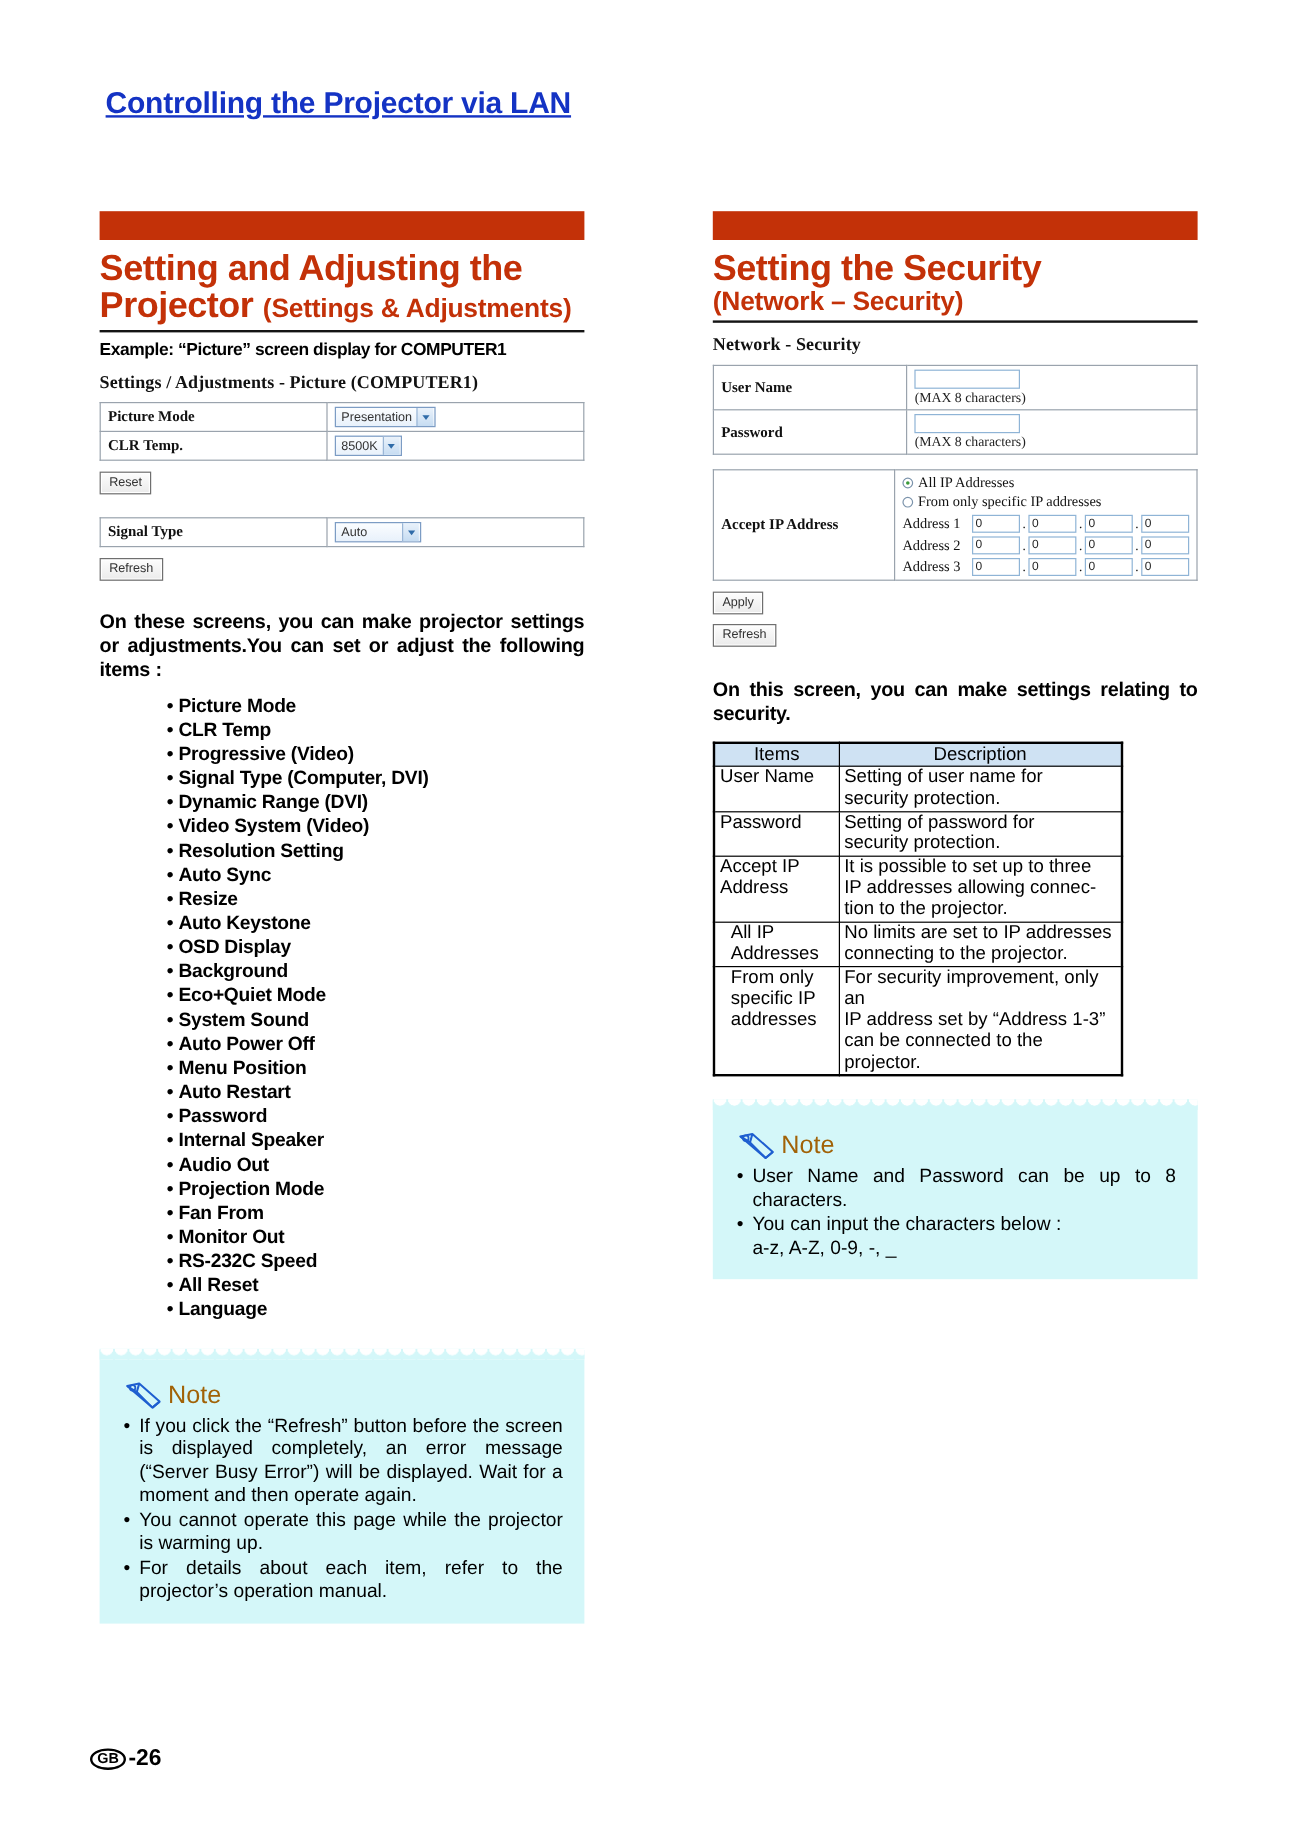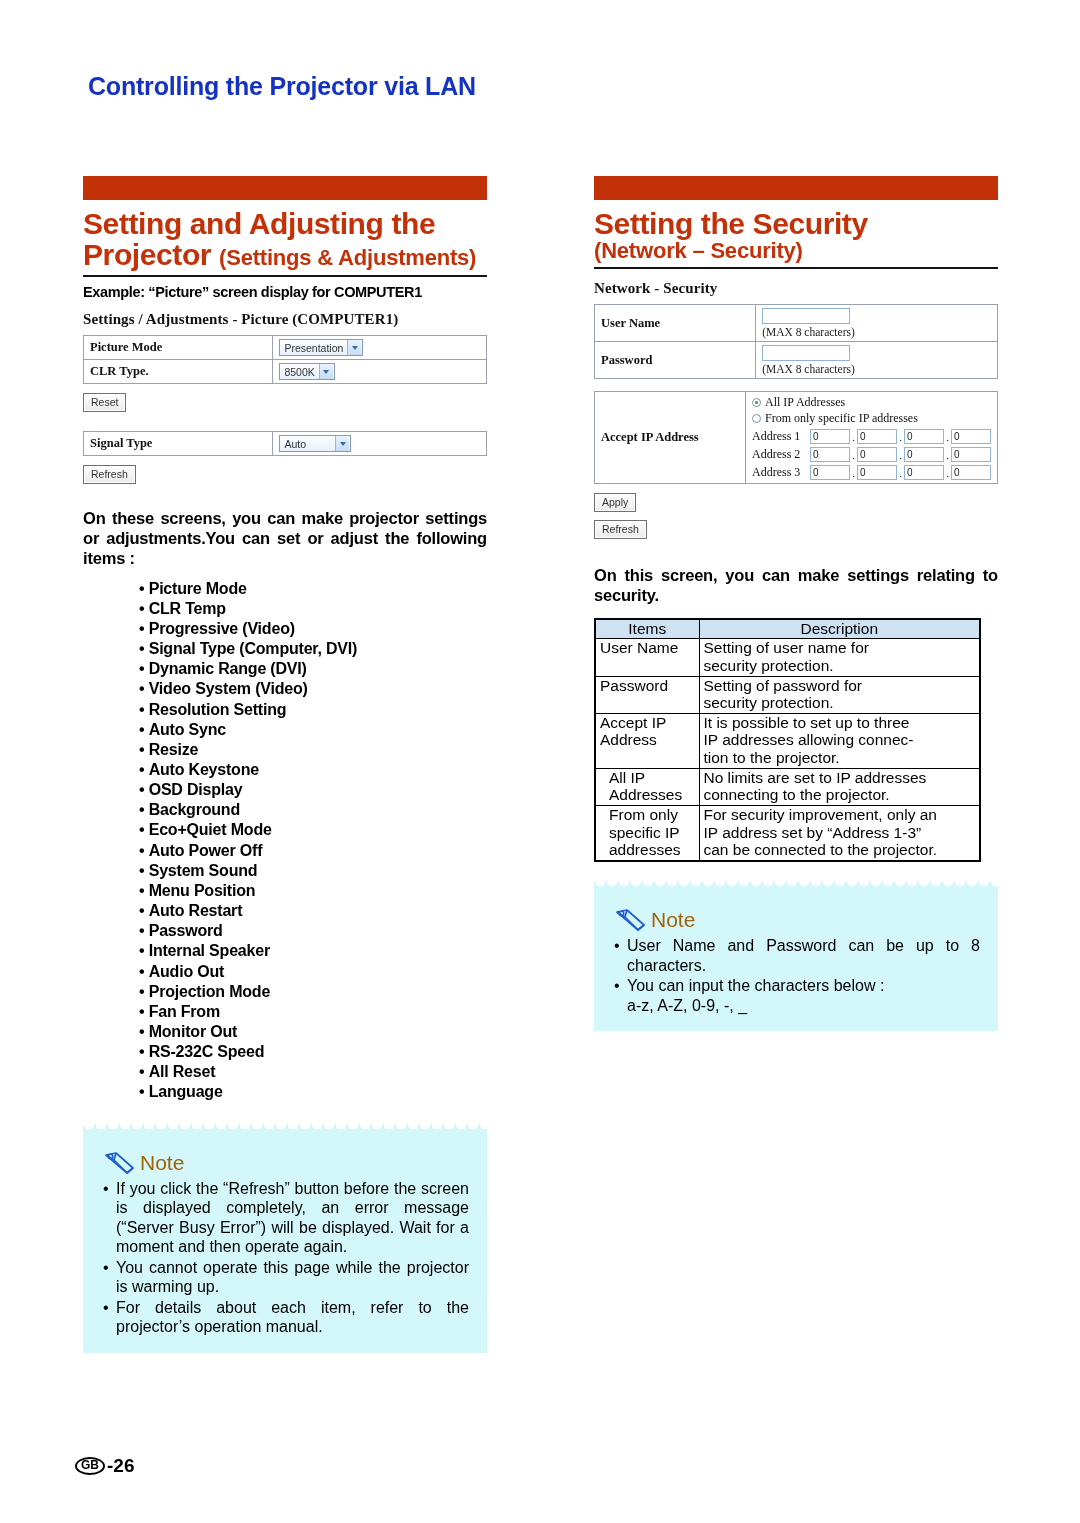--- a/index.html
+++ b/index.html
@@ -10,21 +10,21 @@
     font-family: "Liberation Sans", sans-serif;
     color: #000;
     position: relative;
     overflow: hidden;
   }
 
   
   #page-header {
     position: absolute; left: 88px; top: 72px;
     font-size: 25px; font-weight: bold;
-    color: #1433c4; letter-spacing: -0.2px;
+    color: #1433c4; letter-spacing: -0.2px; text-decoration: underline;
   }
 
   
   .column { position: absolute; top: 176px; width: 404px; }
   #left-column { left: 83px; }
   #right-column { left: 594px; }
 
   .orange-bar {
     height: 24px; background: #c33108; width: 100%;
   }
@@ -155,21 +155,21 @@
     list-style: none; margin: 0; padding: 0;
     font-size: 16px; line-height: 1.22; text-align: justify;
   }
   ul.note-list li { padding-left: 13px; position: relative; margin-top: 1px; }
   ul.note-list li::before {
     content: "\2022"; position: absolute; left: 0; top: 0;
   }
 
   
   table.desc-table {
-    border-collapse: collapse; width: 387px;
+    border-collapse: collapse; width: 342px;
     font-size: 15.5px; margin-top: 12px;
     border: 2px solid #000;
   }
   table.desc-table th, table.desc-table td {
     border: 1px solid #000; padding: 0px 4px 1px 4px;
     font-weight: normal; text-align: left; line-height: 1.14;
     vertical-align: top;
   }
   table.desc-table th { background: #cfe2f3; text-align: center; }
   table.desc-table td.k { width: 104px; white-space: pre-line; }
@@ -218,21 +218,21 @@
           <td>
             <span class="sel">
                 <span>Presentation</span>
                 <span class="cap">
                   <i></i>
                 </span>
               </span>
           </td>
         </tr>
         <tr>
-          <td class="label">CLR Type.</td>
+          <td class="label">CLR Temp.</td>
           <td>
             <span class="sel">
                 <span>8500K</span>
                 <span class="cap">
                   <i></i>
                 </span>
               </span>
           </td>
         </tr>
       </tbody>
@@ -268,22 +268,22 @@
       <li>Signal Type (Computer, DVI)</li>
       <li>Dynamic Range (DVI)</li>
       <li>Video System (Video)</li>
       <li>Resolution Setting</li>
       <li>Auto Sync</li>
       <li>Resize</li>
       <li>Auto Keystone</li>
       <li>OSD Display</li>
       <li>Background</li>
       <li>Eco+Quiet Mode</li>
+      <li>System Sound</li>
       <li>Auto Power Off</li>
-      <li>System Sound</li>
       <li>Menu Position</li>
       <li>Auto Restart</li>
       <li>Password</li>
       <li>Internal Speaker</li>
       <li>Audio Out</li>
       <li>Projection Mode</li>
       <li>Fan From</li>
       <li>Monitor Out</li>
       <li>RS-232C Speed</li>
       <li>All Reset</li>

